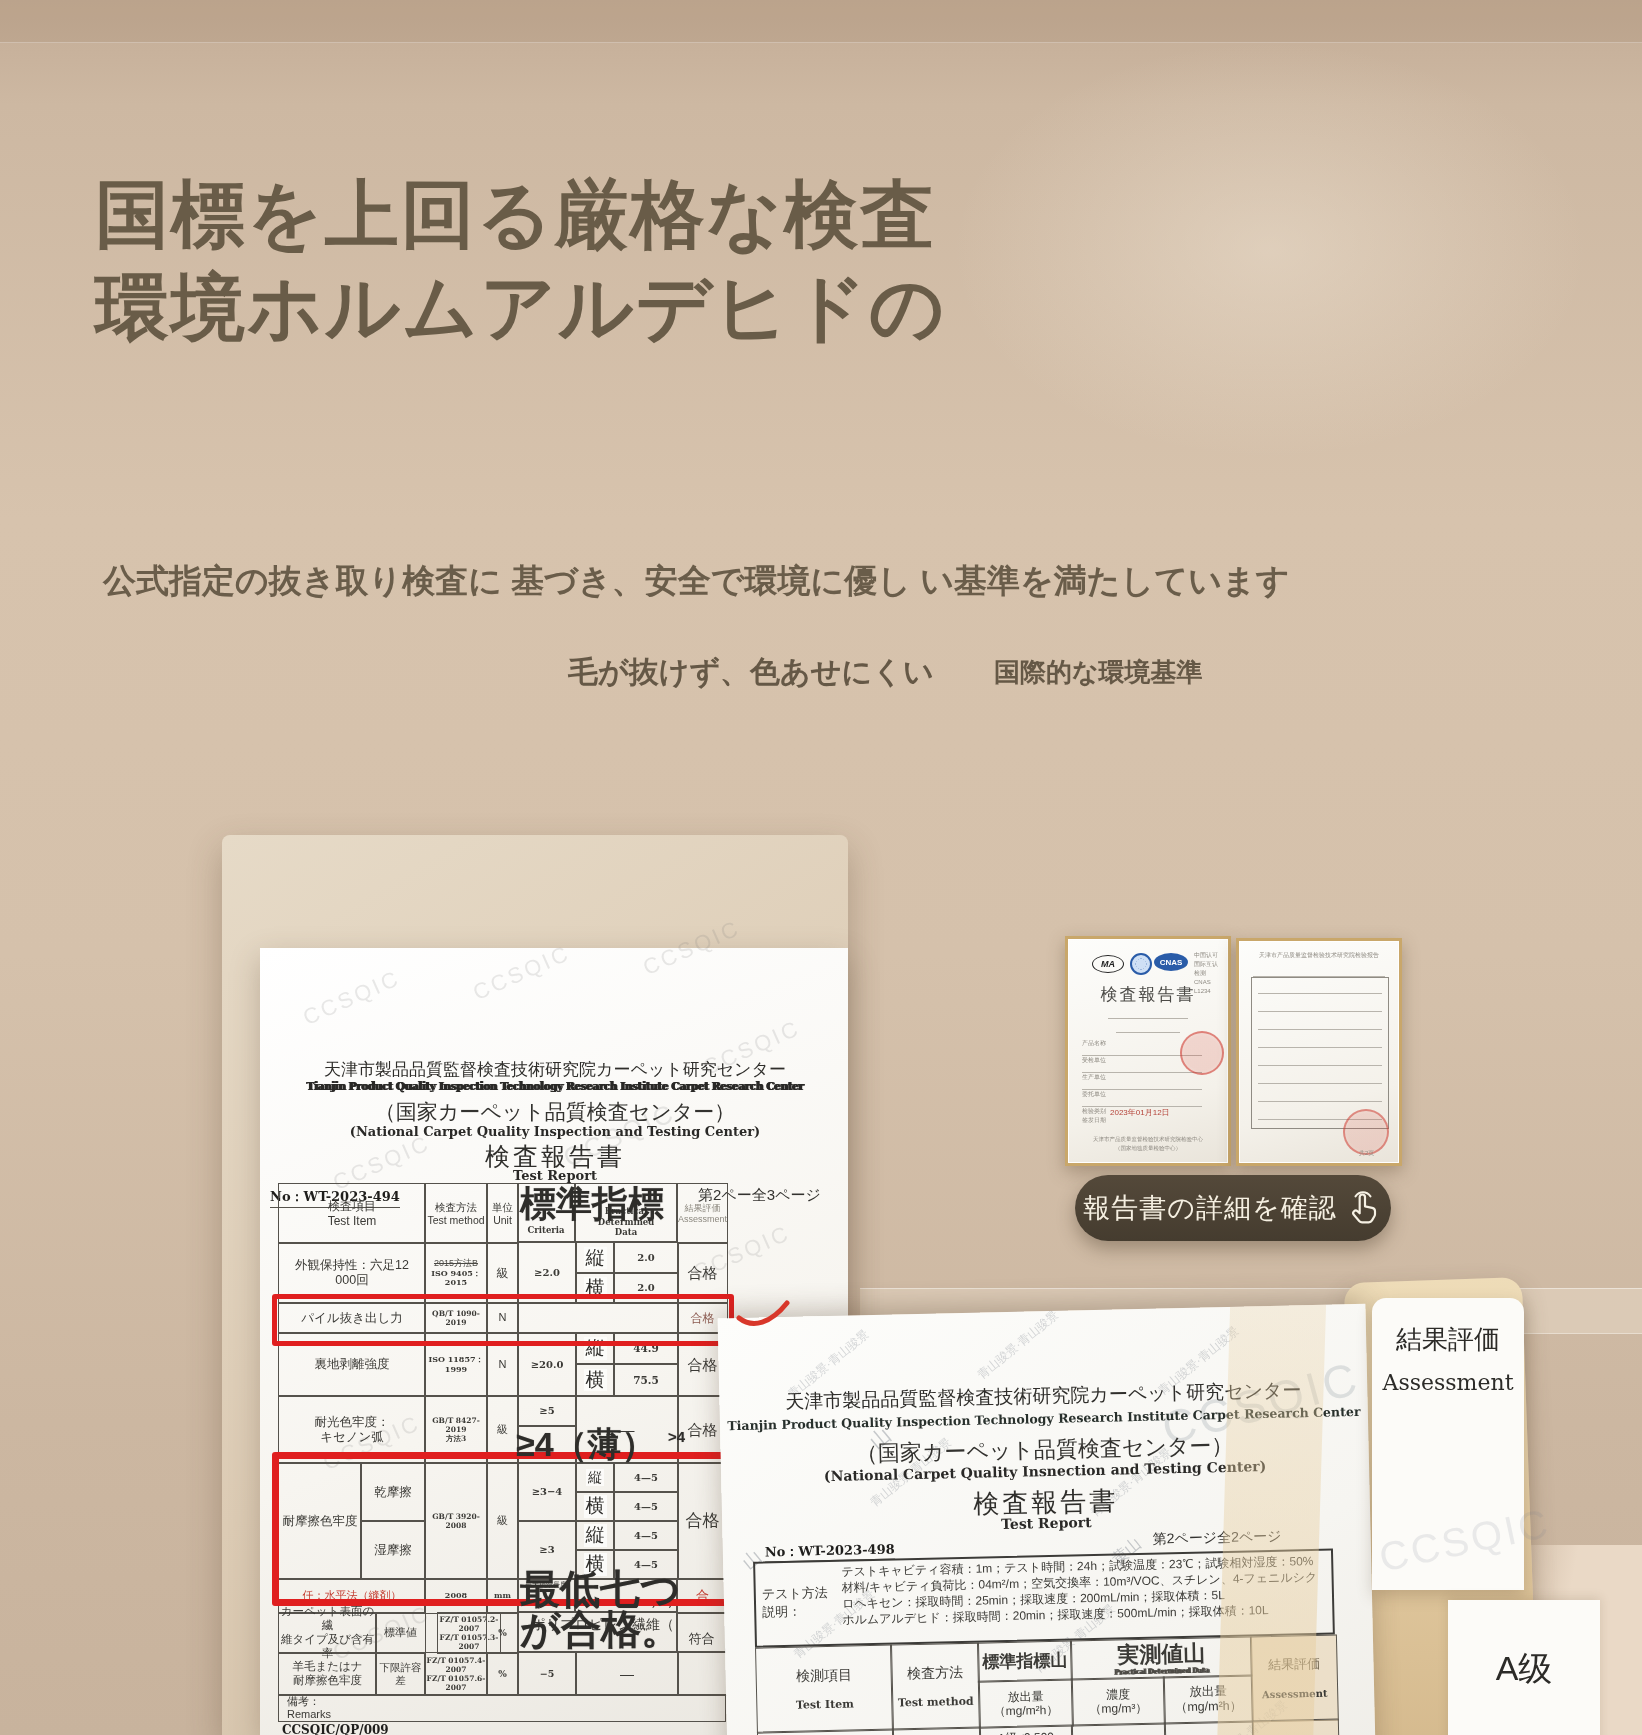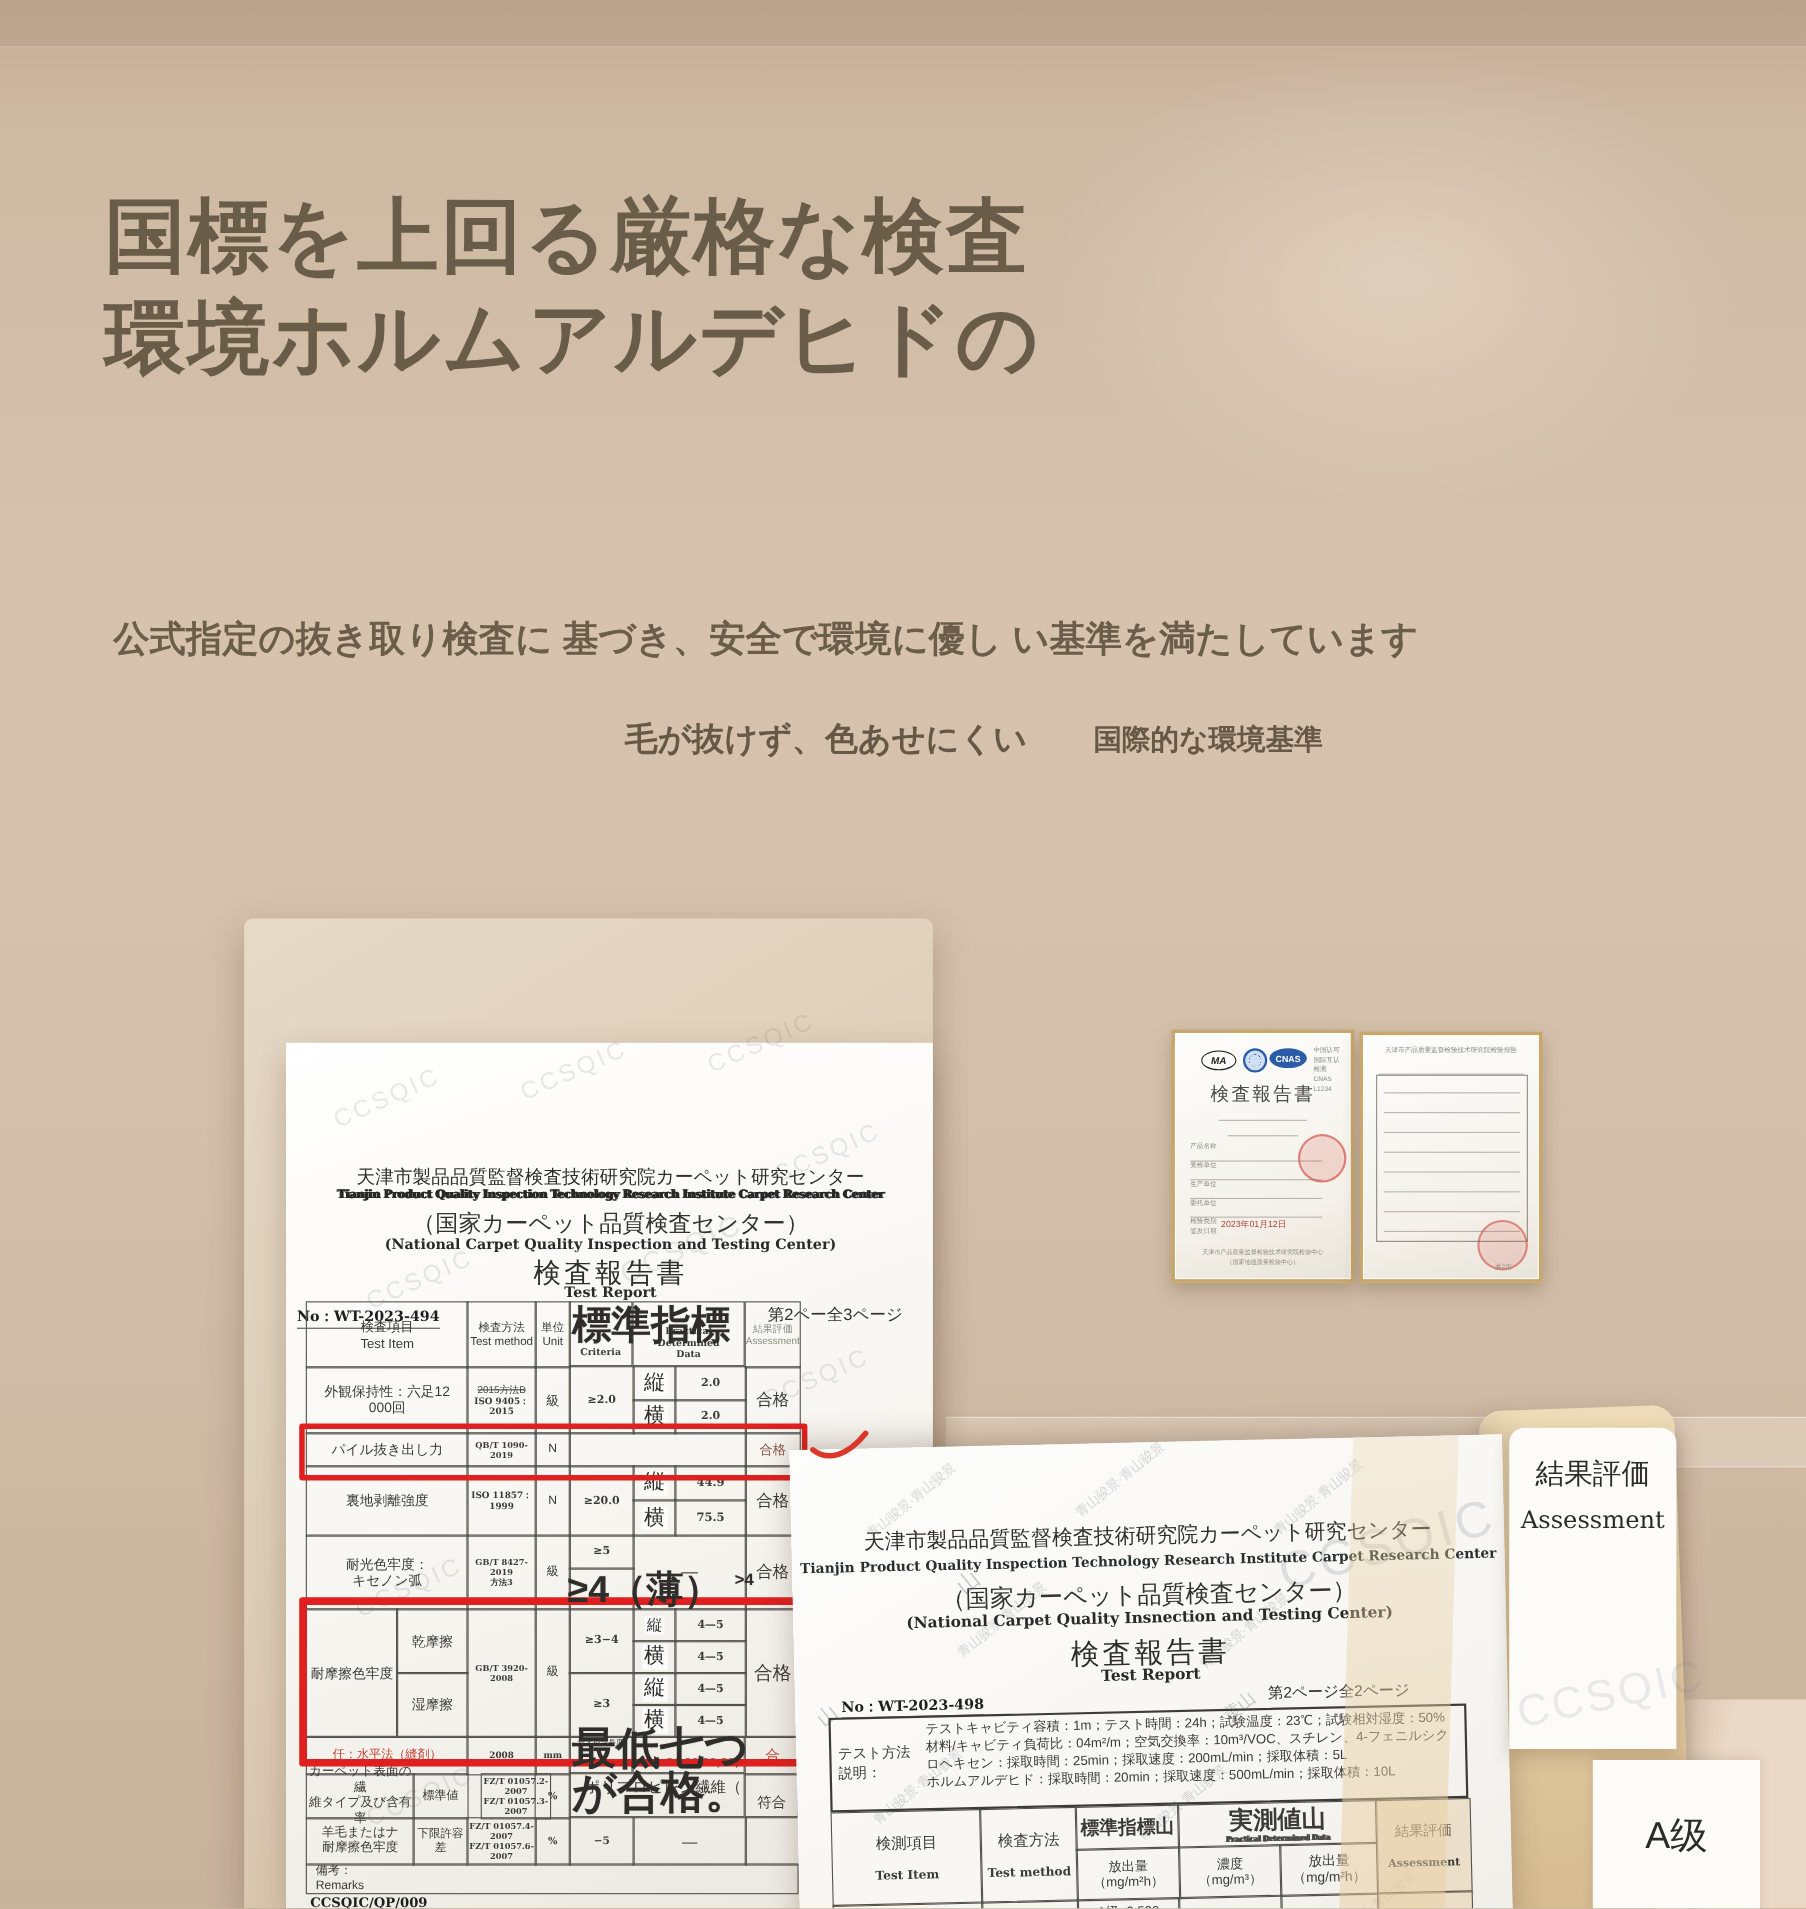--- a/index.html
+++ b/index.html
@@ -248,20 +248,28 @@
       <div class="fieldline" style="margin:10px 6px 0;"></div>
       <div class="fieldline" style="margin:10px 6px 0;"></div>
       <div class="fieldline" style="margin:10px 6px 0;"></div>
       <div class="fieldline" style="margin:10px 6px 0;"></div>
     </div>
     <div class="abs" style="left:104px;top:168px;width:42px;height:42px;border-radius:50%;border:2px solid rgba(205,55,45,.5);
                 background:radial-gradient(circle,rgba(215,70,55,.16) 60%,rgba(215,70,55,.04));"></div>
     <div class="abs tinygray" style="left:120px;top:208px;font-size:6px;">共2页</div>
   </div>
 
+  <div class="abs ctr" style="left:1075px;top:1175px;width:316px;height:66px;border-radius:34px;
+              background:linear-gradient(180deg,#54493a 0%,#453c2f 100%);box-shadow:0 8px 18px rgba(60,45,30,.35);cursor:pointer;">
+    <span style="color:#f6f0e2;font-size:27px;letter-spacing:1px;">報告書の詳細を確認</span>
+    <svg width="40" height="40" viewBox="0 0 48 48" style="margin-left:6px;">
+      <path d="M20 27V11a3.2 3.2 0 0 1 6.4 0v11l8.6 1.8c2 .4 3.4 2.2 3.4 4.2v3.2c0 1-.2 1.9-.7 2.7l-2.9 5c-.8 1.4-2.3 2.3-3.9 2.3h-8c-1.3 0-2.6-.6-3.5-1.6l-6.4-7.4c-1.1-1.3-1-3.2.2-4.3 1.2-1.1 3-1.1 4.2 0l2.6 2.4z" fill="none" stroke="#f6f1e4" stroke-width="2.6" stroke-linejoin="round"></path>
+      <path d="M15 10c2.2-3 5.5-4.8 9-4.8S30.8 7 33 10" stroke="#f6f1e4" stroke-width="2.4" fill="none" stroke-linecap="round"></path>
+    </svg>
+  </div>
 
   <div class="abs" style="left:1352px;top:1280px;width:178px;height:470px;border-radius:20px;transform:rotate(-2deg);
               background:linear-gradient(180deg,#eedcb8 0%,#dfc69c 60%,#d5ba8e 100%);box-shadow:0 10px 24px rgba(80,60,35,.3);z-index:4;"></div>
 
   <div class="abs" style="left:718px;top:1318px;width:648px;height:560px;transform:rotate(-1.3deg);transform-origin:20px 20px;
               background:linear-gradient(150deg,#fdfdfb 0%,#f6f5f1 60%,#edebe5 100%);
               box-shadow:0 -6px 26px rgba(80,60,40,.30);z-index:5;overflow:hidden;">
 
     <span class="wm2" style="left:60px;top:40px;">青山骏景·青山骏景</span>
     <span class="wm2" style="left:250px;top:25px;">青山骏景·青山骏景</span>

